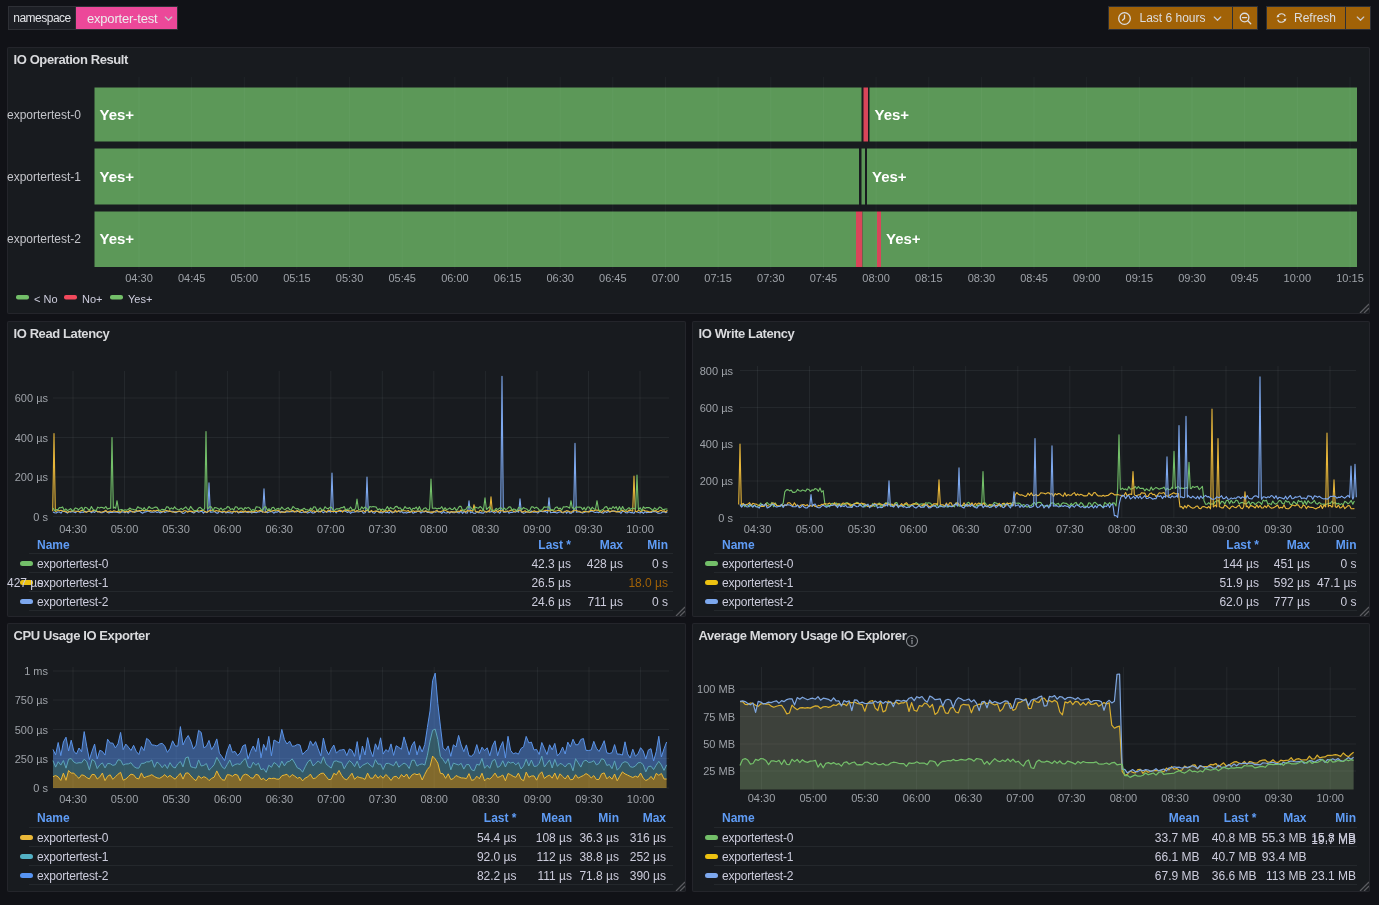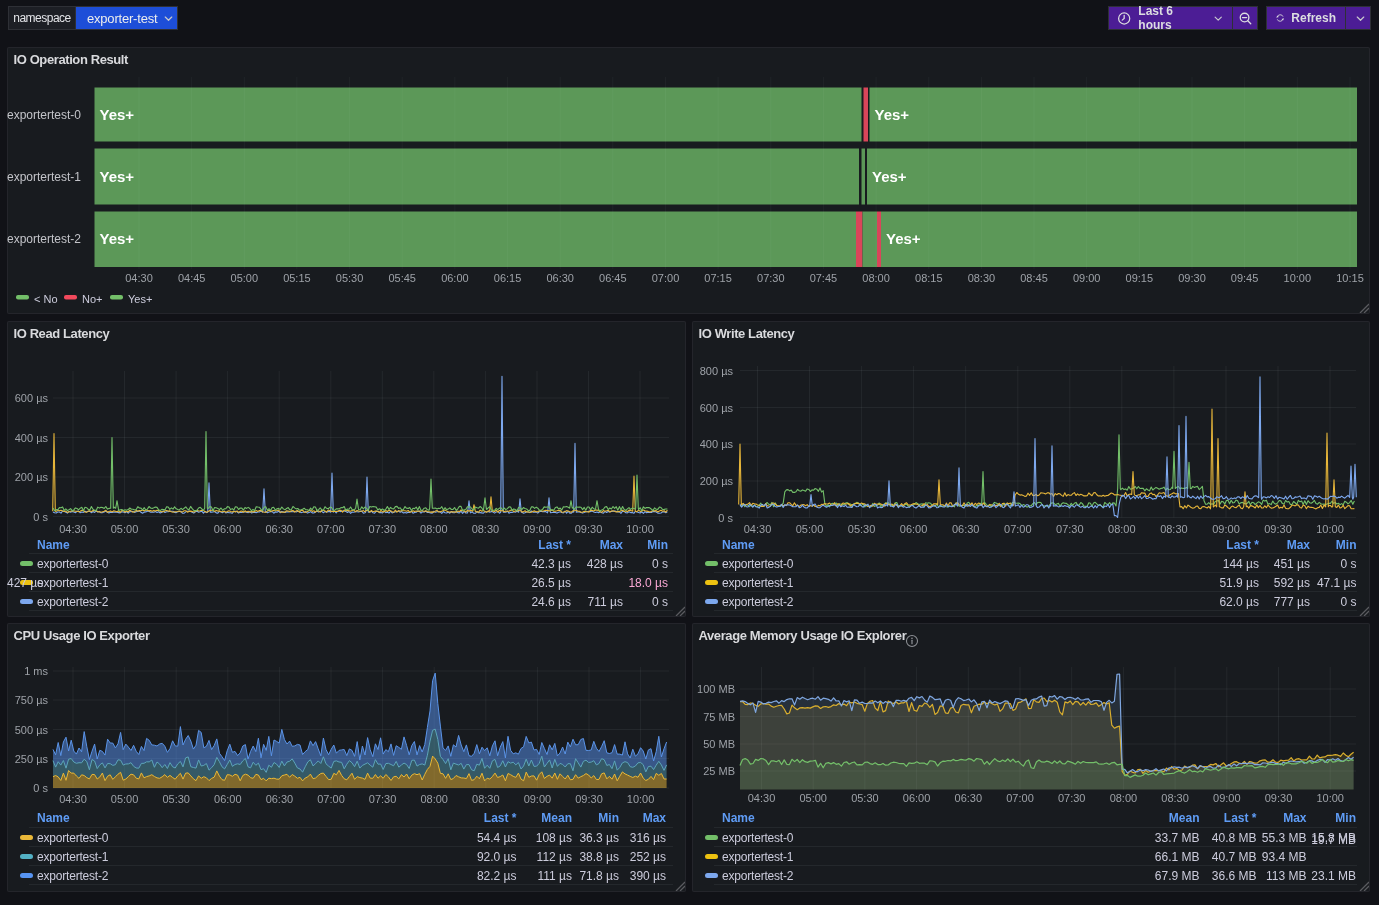--- a/index.html
+++ b/index.html
@@ -1,22 +1,22 @@
 <!DOCTYPE html>
 <html><head><meta charset="utf-8"><style>
 *{margin:0;padding:0;box-sizing:border-box}
 html,body{width:1379px;height:905px;background:#111217;font-family:"Liberation Sans",sans-serif;overflow:hidden}
 .panel{position:absolute;background:#181b1f;box-shadow:inset 0 0 0 1px #24252b;border-radius:2px}
 .ptitle{position:absolute;left:6.5px;top:5px;font-size:13px;font-weight:700;color:#d9dadd;letter-spacing:-0.4px}
-.btn{position:absolute;height:24px;background:#4c1d95;border:1px solid #2e3036;display:flex;align-items:center;color:#dcdde0;font-size:12px;font-weight:700}
+.btn{position:absolute;height:24px;background:#a16207;border:1px solid #2e3036;display:flex;align-items:center;color:#dcdde0;font-size:12px;font-weight:400}
 </style></head><body>
 
 <div style="position:absolute;left:8px;top:6px;height:24px;display:flex">
  <div style="width:67px;height:24px;background:#1d1f25;border:1px solid #2e3036;border-right:none;display:flex;align-items:center;justify-content:center;color:#e3e4e8;font-size:12px;letter-spacing:-0.5px">namespace</div>
- <div style="width:103px;height:24px;background:#1d4ed8;border:1px solid #2e3036;display:flex;align-items:center;padding:0 0 0 11px;color:#eceded;font-size:13px;letter-spacing:-0.2px">exporter-test<svg width="13" height="13" viewBox="0 0 16 16" style="margin-left:5px">
+ <div style="width:103px;height:24px;background:#ec4899;border:1px solid #2e3036;display:flex;align-items:center;padding:0 0 0 11px;color:#eceded;font-size:13px;letter-spacing:-0.2px">exporter-test<svg width="13" height="13" viewBox="0 0 16 16" style="margin-left:5px">
         <path d="M4 6.2 l4 4 l4 -4" stroke="#c8c9cd" stroke-width="1.5" fill="none" stroke-linecap="round" stroke-linejoin="round"></path>
       </svg></div>
 </div>
 <div class="btn" style="left:1108px;top:6px;width:124px;border-right:none;padding:0 8px;justify-content:center">
     <svg width="15" height="15" viewBox="0 0 16 16">
       <circle cx="8" cy="8" r="6.2" stroke="#dcdde0" stroke-width="1.4" fill="none"></circle>
       <path d="M8 4.5 V8 L5.8 9.8" stroke="#dcdde0" stroke-width="1.4" fill="none" stroke-linecap="round"></path>
     </svg>
     <span style="margin-left:7px">Last 6 hours</span>
     <svg width="13" height="13" viewBox="0 0 16 16" style="margin-left:5px">
@@ -174,21 +174,21 @@
     <div style="position:absolute;left:12.5px;top:240.5px;width:13.5px;height:4.5px;border-radius:2.5px;background:#73bf69"></div>
     <div style="position:absolute;left:30px;top:236px;font-size:12px;letter-spacing:-0.2px;color:#ccccdc">exportertest-0</div>
     <div style="position:absolute;left:0;width:564px;top:236px;text-align:right;font-size:12px;color:#ccccdc">42.3 µs</div>
     <div style="position:absolute;left:0;width:616px;top:236px;text-align:right;font-size:12px;color:#ccccdc">428 µs</div>
     <div style="position:absolute;left:0;width:661px;top:236px;text-align:right;font-size:12px;color:#ccccdc">0 s</div>
     <div style="position:absolute;left:22px;right:13px;top:251px;height:1px;background:rgba(240,250,255,0.06)"></div>
     <div style="position:absolute;left:12.5px;top:259.5px;width:13.5px;height:4.5px;border-radius:2.5px;background:#edc211"></div>
     <div style="position:absolute;left:30px;top:255px;font-size:12px;letter-spacing:-0.2px;color:#ccccdc">exportertest-1</div>
     <div style="position:absolute;left:0;width:564px;top:255px;text-align:right;font-size:12px;color:#ccccdc">26.5 µs</div>
     <div style="position:absolute;left:0;width:616px;top:255px;font-size:12px;color:#ccccdc">427 µs</div>
-    <div style="position:absolute;left:0;width:661px;top:255px;text-align:right;font-size:12px;color:#f9a8d4">18.0 µs</div>
+    <div style="position:absolute;left:0;width:661px;top:255px;text-align:right;font-size:12px;color:#a16207">18.0 µs</div>
     <div style="position:absolute;left:22px;right:13px;top:270px;height:1px;background:rgba(240,250,255,0.06)"></div>
     <div style="position:absolute;left:12.5px;top:278.5px;width:13.5px;height:4.5px;border-radius:2.5px;background:#7da8ee"></div>
     <div style="position:absolute;left:30px;top:274px;font-size:12px;letter-spacing:-0.2px;color:#ccccdc">exportertest-2</div>
     <div style="position:absolute;left:0;width:564px;top:274px;text-align:right;font-size:12px;color:#ccccdc">24.6 µs</div>
     <div style="position:absolute;left:0;width:616px;top:274px;text-align:right;font-size:12px;color:#ccccdc">711 µs</div>
     <div style="position:absolute;left:0;width:661px;top:274px;text-align:right;font-size:12px;color:#ccccdc">0 s</div>
     <div style="position:absolute;left:22px;right:13px;top:289.5px;height:1px;background:rgba(240,250,255,0.06)"></div>
     <svg style="position:absolute;right:1px;bottom:1px" width="10" height="10">
       <path d="M1 10 L10 1 M5 10 L10 5" stroke="#5a5b60" stroke-width="1.3" fill="none"></path>
     </svg>

